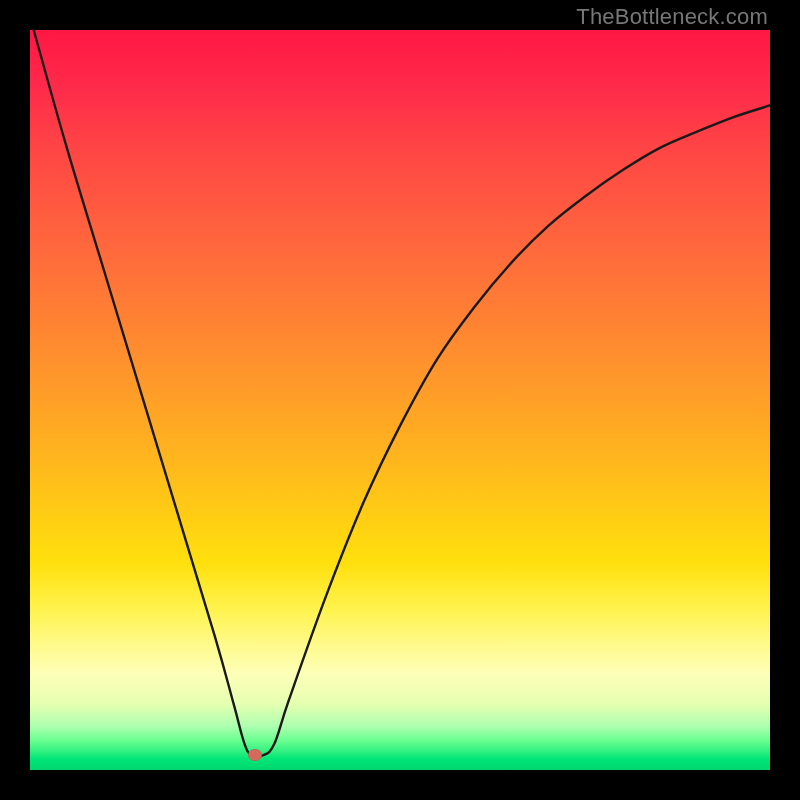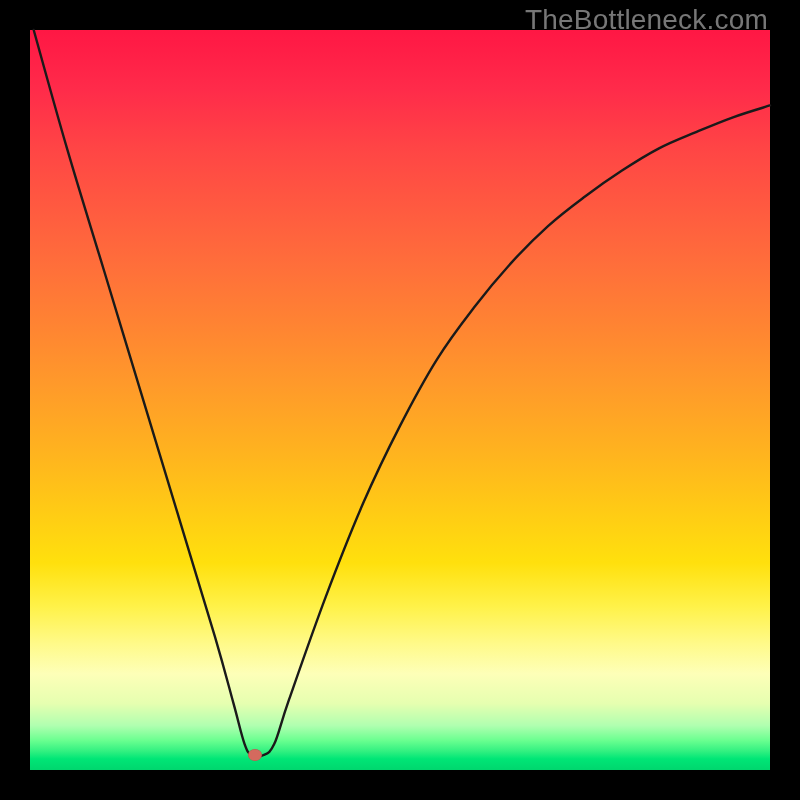--- a/index.html
+++ b/index.html
@@ -42,21 +42,21 @@
       #6aff90 96%,
       #30f080 97.5%,
       #00e676 98.5%,
       #00d66e 100%
     );
   }
   .watermark {
     position: absolute;
     top: 4px;
     right: 32px;
-    font-size: 28px;
+    font-size: 22px;
     font-weight: 500;
     color: #777;
     letter-spacing: 0.2px;
     user-select: none;
   }
   svg.curve {
     position: absolute;
     left: 0;
     top: 0;
     width: 740px;

